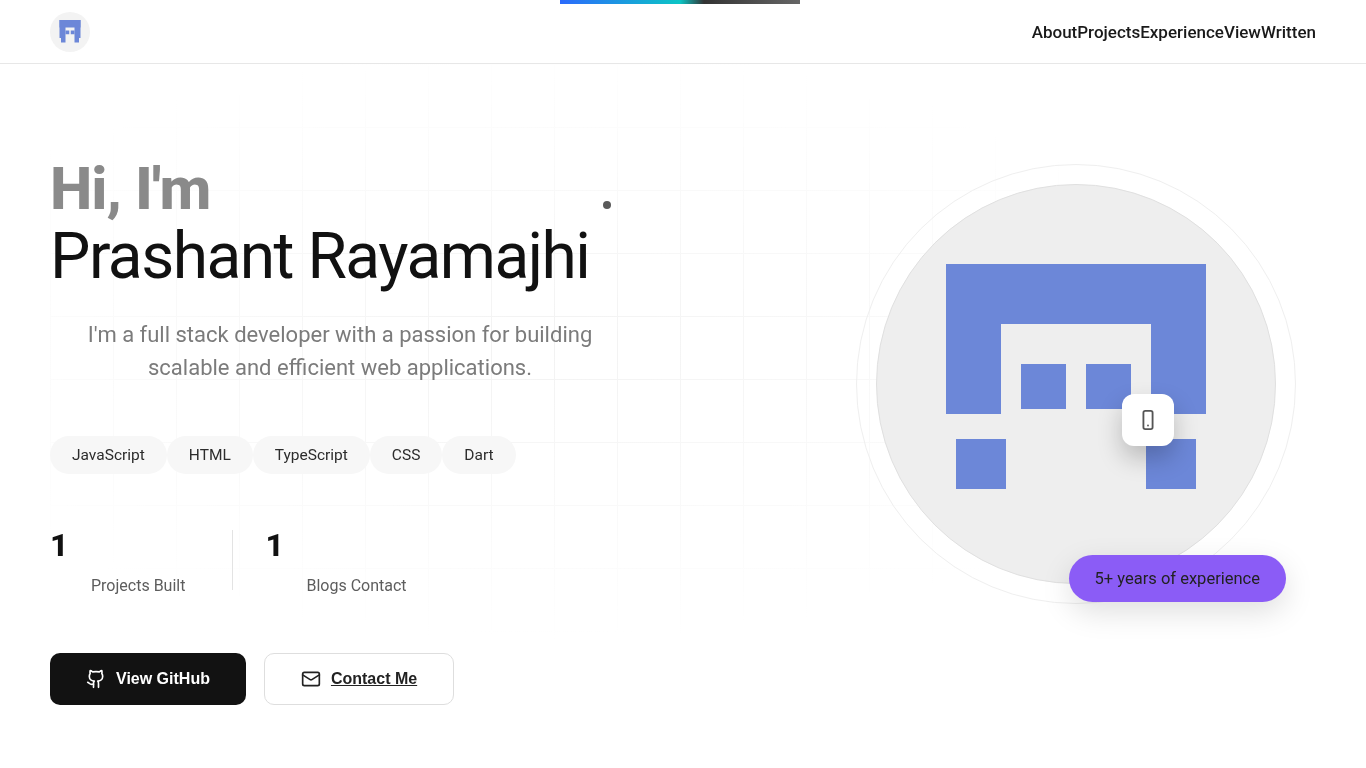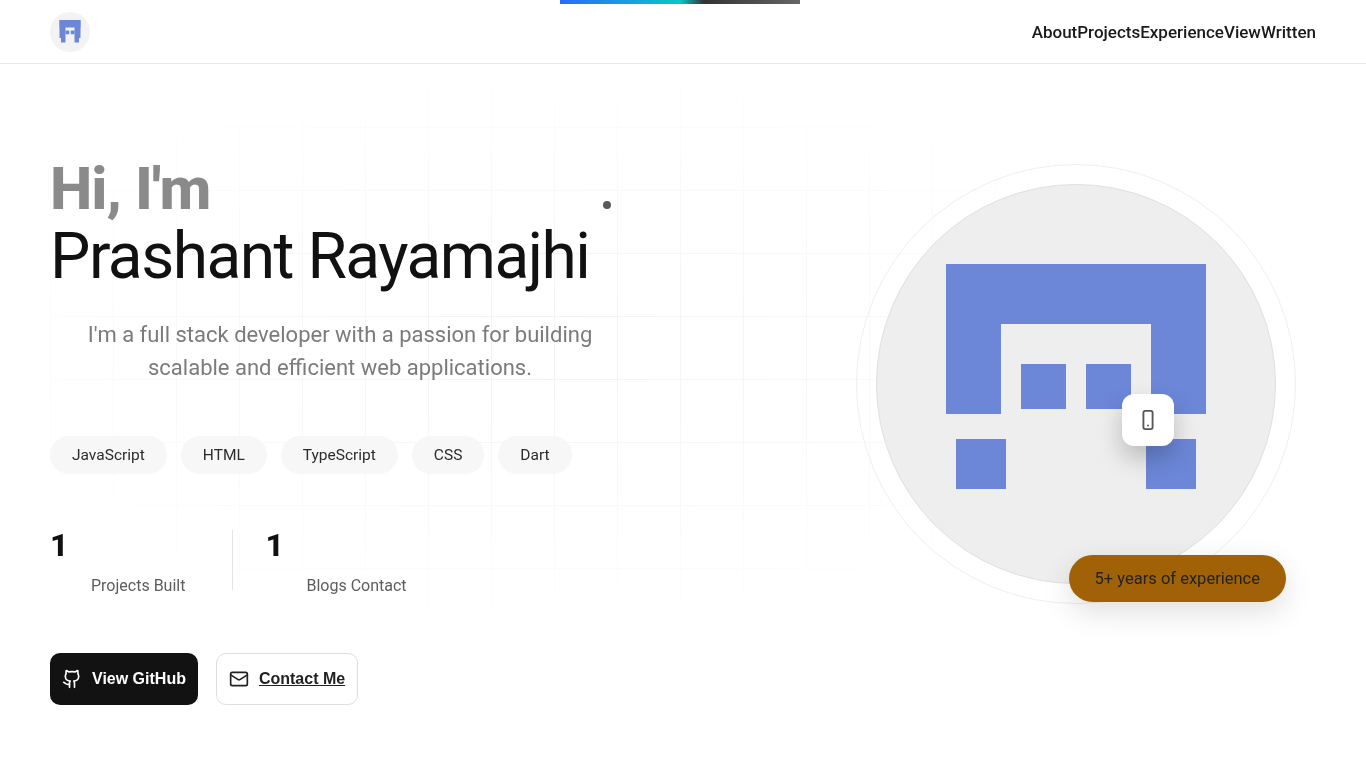--- a/index.html
+++ b/index.html
@@ -136,21 +136,20 @@
     color: #7b7b7b;
     line-height: 1.5;
     max-width: 580px;
     text-align: center;
   }
 
   
   .chips {
     margin-top: 52px;
     display: flex;
-    gap: 14px;
     flex-wrap: wrap;
   }
   .chip {
     padding: 10px 22px;
     border-radius: 999px;
     background: #f7f7f7;
     color: #2c2c2c;
     font-size: 15.5px;
     cursor: default;
   }
@@ -189,21 +188,21 @@
   .btns {
     margin-top: 58px;
     display: flex;
     gap: 18px;
   }
   .btn {
     display: inline-flex;
     align-items: center;
     gap: 10px;
     height: 52px;
-    padding: 0 12px;
+    padding: 0 36px;
     border-radius: 10px;
     font-size: 16px;
     font-weight: 600;
     cursor: pointer;
     border: none;
   }
   .btn-primary {
     background: #121212;
     color: #fff;
   }
@@ -253,21 +252,21 @@
     box-shadow: 0 12px 24px rgba(0,0,0,0.22);
     display: flex; align-items: center; justify-content: center;
     z-index: 5;
   }
   .phone-badge svg { width: 22px; height: 22px; stroke:#555; }
 
   .exp-badge {
     position: absolute;
     bottom: -18px;
     right: -10px;
-    background: #a16207;
+    background: #8b5cf6;
     padding: 14px 26px;
     border-radius: 999px;
     box-shadow: 0 10px 30px rgba(0,0,0,0.13);
     font-size: 16.5px;
     color: #222;
     z-index: 5;
   }
 </style>
 </head>
 <body>

